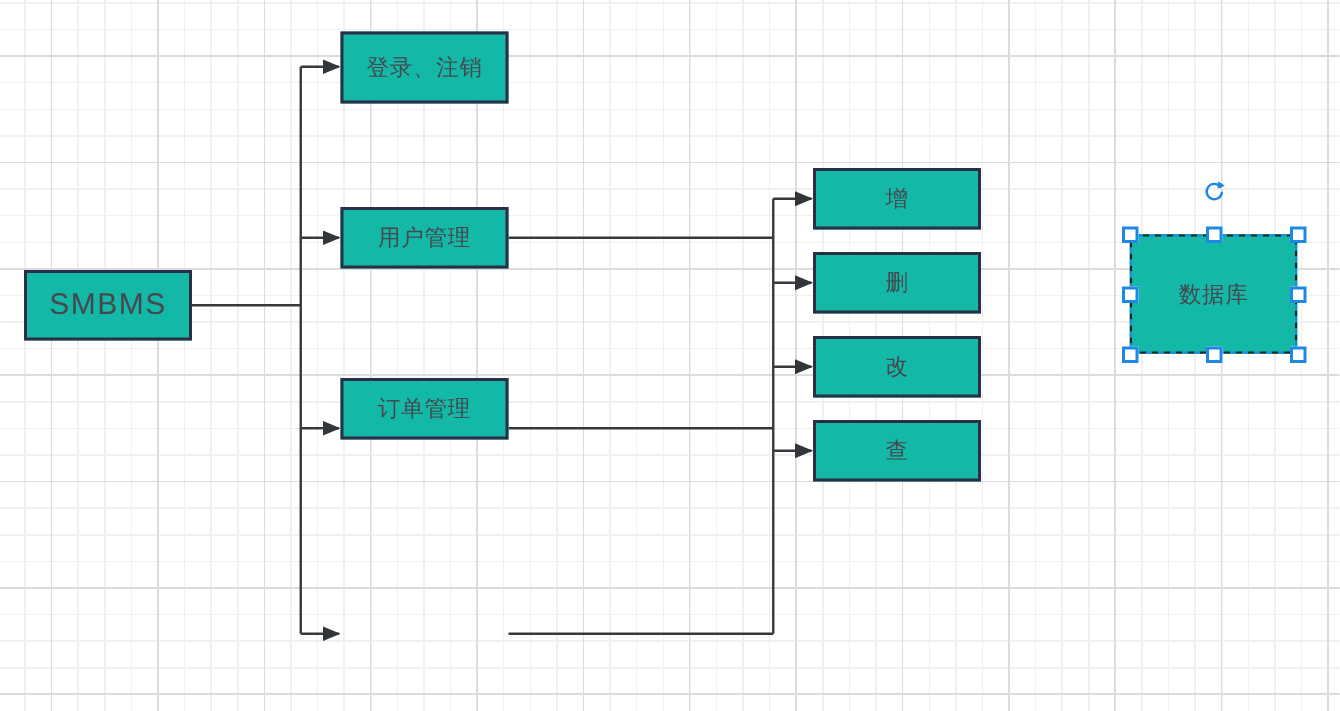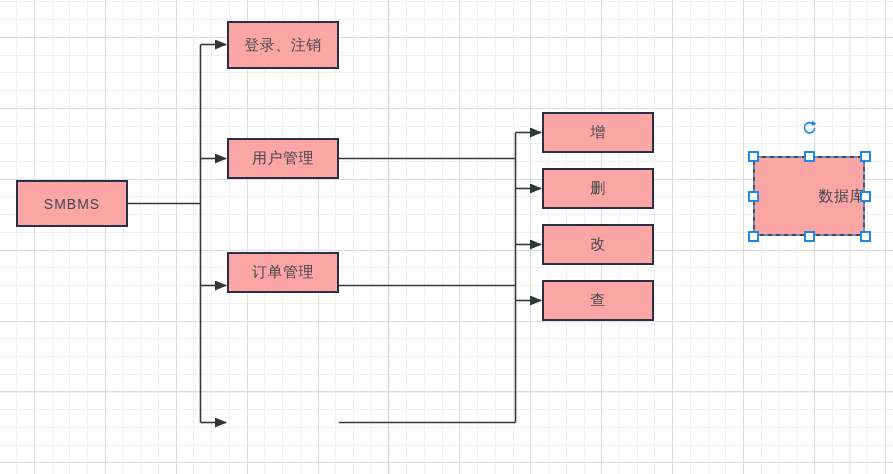--- a/index.html
+++ b/index.html
@@ -25,30 +25,30 @@
       repeating-linear-gradient(to right,  #f0f0f2 0, #f0f0f2 1px, transparent 1px, transparent 17.73px),
       repeating-linear-gradient(to bottom, #f0f0f2 0, #f0f0f2 1px, transparent 1px, transparent 17.73px);
   }
   svg.connectors {
     position: absolute; left: 0; top: 0;
     width: 893px; height: 474px;
   }
   .node {
     position: absolute;
     box-sizing: border-box;
-    background: #fca5a5;
+    background: #14b8a6;
     border: 2px solid #2a2f47;
     display: flex; align-items: center; justify-content: center;
     color: #45484e;
     font-size: 15px;
     letter-spacing: 0.5px;
     cursor: default;
   }
-  .node--smbms { font-size: 14px; letter-spacing: 1px; }
-  .node--selected { border: none; justify-content: flex-end; }
+  .node--smbms { font-size: 20px; letter-spacing: 1px; }
+  .node--selected { border: none; }
   .sel-outline {
     position: absolute; left: 0; top: 0;
     width: 100%; height: 100%;
     pointer-events: none;
   }
   .handle {
     position: absolute;
     width: 11px; height: 11px;
     box-sizing: border-box;
     background: #ffffff;

